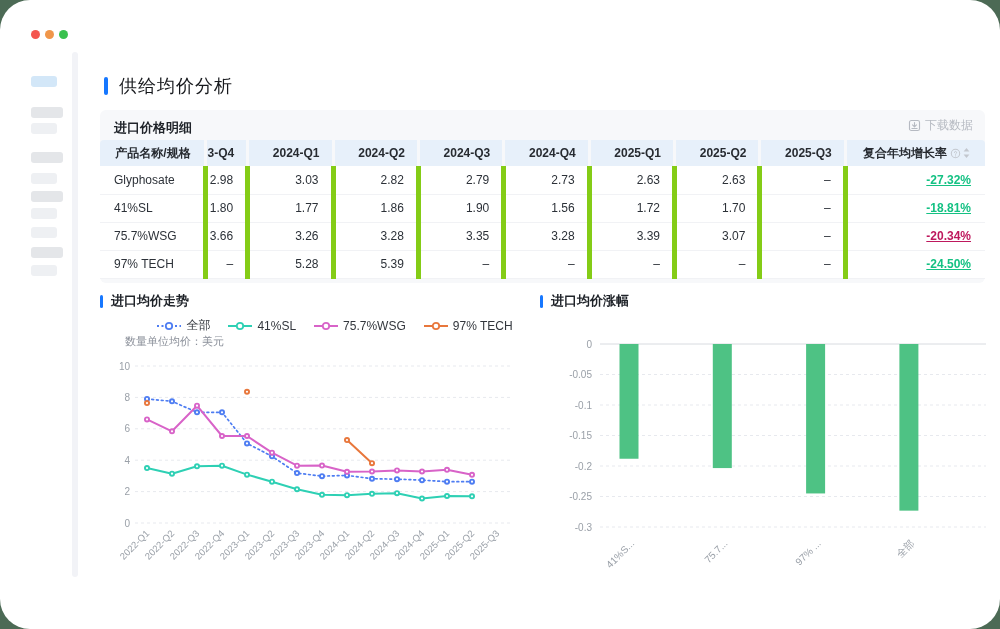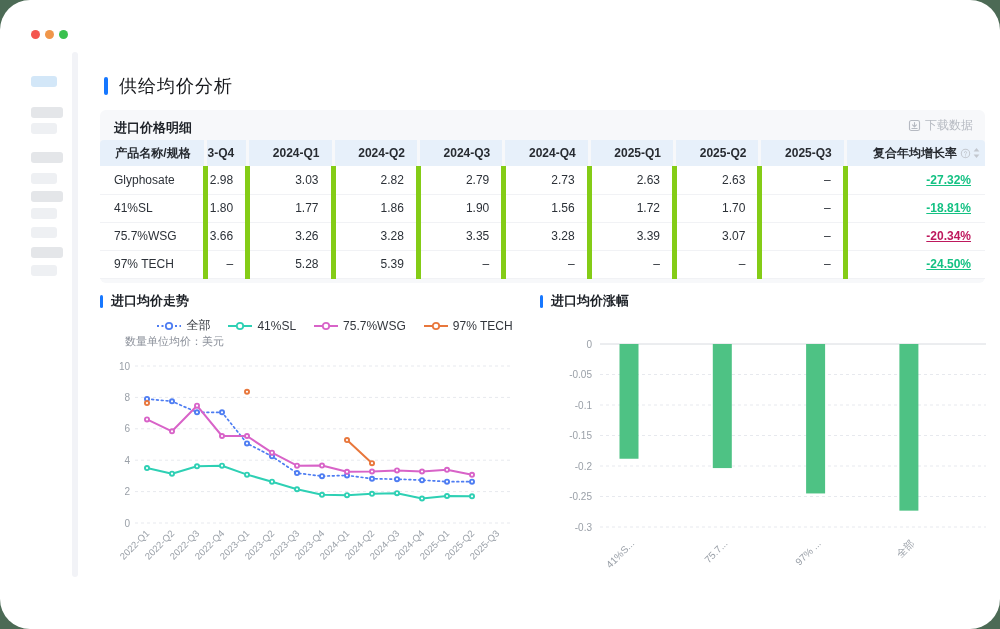--- a/index.html
+++ b/index.html
@@ -30,21 +30,21 @@
   .table-card { position:absolute; left:100px; top:110px; width:885px; height:173px; background:#f7f8fa; border-radius:6px; }
   .card-head { position:absolute; top:0; left:0; right:0; height:30px; }
   .card-head h2 { position:absolute; left:14px; top:9px; font-size:13px; font-weight:bold; color:#1f2329; }
   .dl-btn { position:absolute; right:12px; top:7px; display:flex; align-items:center; gap:4px;
             background:none; border:none; color:#b6bac2; font-size:12px; cursor:pointer;
             font-family:inherit; }
   table { position:absolute; top:30px; left:0; width:885px; border-collapse:collapse; table-layout:fixed; }
   th { background:#e7f0fa; border-right:3px solid #f7f8fa; font-size:12px; font-weight:bold;
        color:#272b31; height:26px; text-align:right; padding-right:12px; white-space:nowrap; overflow:hidden; }
   th.th-product { text-align:center; padding-left:14px; border-top-left-radius:4px; }
-  th.th-cagr { border-right:none; padding-right:4px; border-top-right-radius:4px;margin-top:36px; }
+  th.th-cagr { border-right:none; padding-right:14px; border-top-right-radius:4px;margin-top:36px; }
   th .hicons { display:inline-flex; align-items:center; vertical-align:-2px; margin-left:3px; gap:1px; }
   td { background:#ffffff; border-right:5px solid #84cc16; border-bottom:1px solid #f1f2f5;
        font-size:12px; color:#2c3138; height:28px; text-align:right; padding-right:12px; white-space:nowrap; }
   td.td-name { text-align:left; padding-left:14px; }
   td.td-cagr { border-right:none; border-left:2px solid #7f1d1d; padding-right:14px; font-weight:bold;text-decoration:underline; }
 
   
   .chart-block { position:absolute; top:292px; }
   .chart-block.left  { left:100px; width:420px; }
   .chart-block.right { left:540px; width:448px; }

